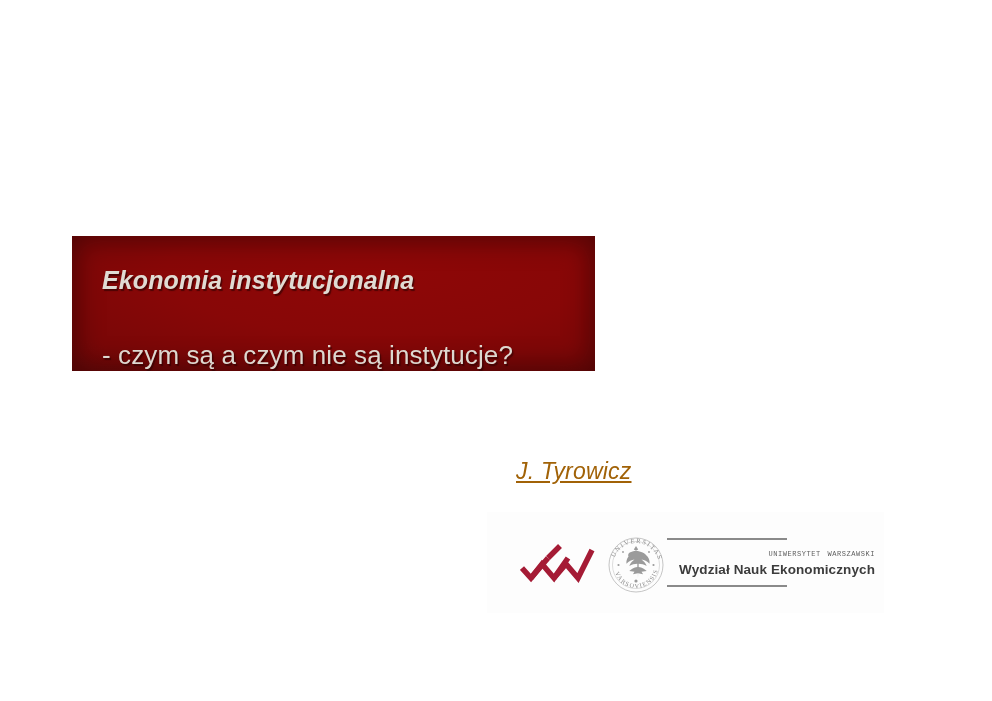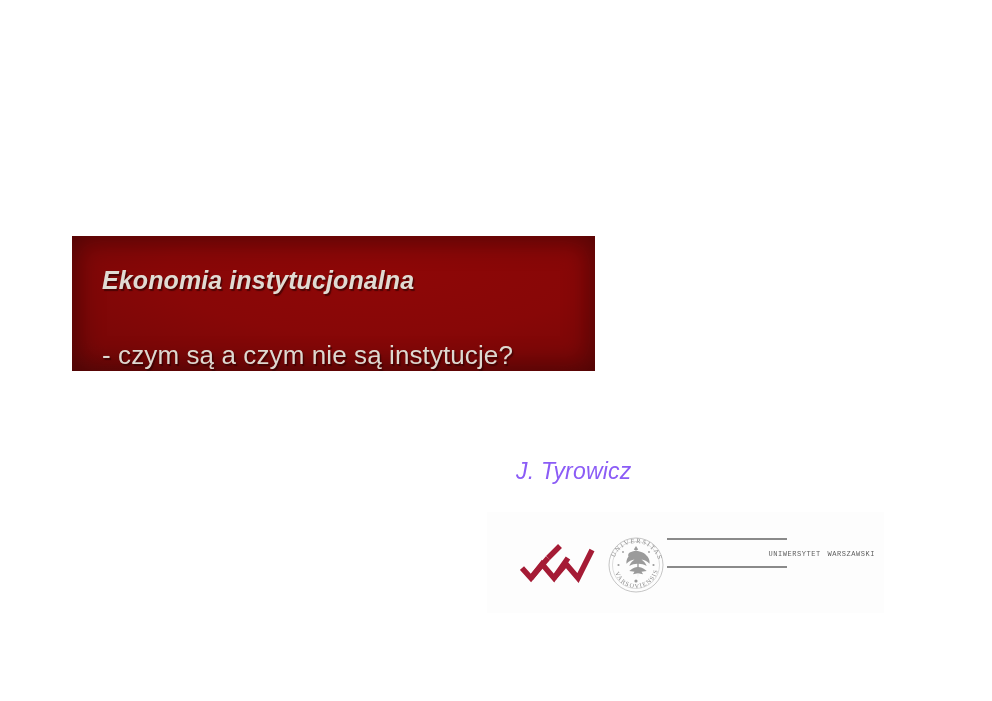--- a/index.html
+++ b/index.html
@@ -78,23 +78,24 @@
   }
 
   
   .author {
     position: absolute;
     left: 516px;
     top: 458px;
     font-size: 23px;
     font-style: italic;
     font-weight: normal;
-    color: #8b5cf6;
+    color: #a16207;
     letter-spacing: 0.2px;
     white-space: nowrap;
+    text-decoration: underline;
   }
 
   
   .logo-panel {
     position: absolute;
     left: 487px;
     top: 512px;
     width: 397px;
     height: 101px;
     background: #fdfdfd;
@@ -210,18 +211,19 @@
           <circle cx="48.5" cy="33" r="1.1"></circle>
           <circle cx="18" cy="20" r="0.9"></circle>
           <circle cx="44" cy="20" r="0.9"></circle>
         </g>
       </svg>
     </div>
 
     <div class="logo-text">
       <div class="logo-rule top"></div>
       <div class="logo-line-small">Uniwersytet Warszawski</div>
+      <div class="logo-line-big">Wydział Nauk Ekonomicznych</div>
       <div class="logo-rule bottom"></div>
     </div>
 
   </div>
 
 </div>
 
 </body></html>

